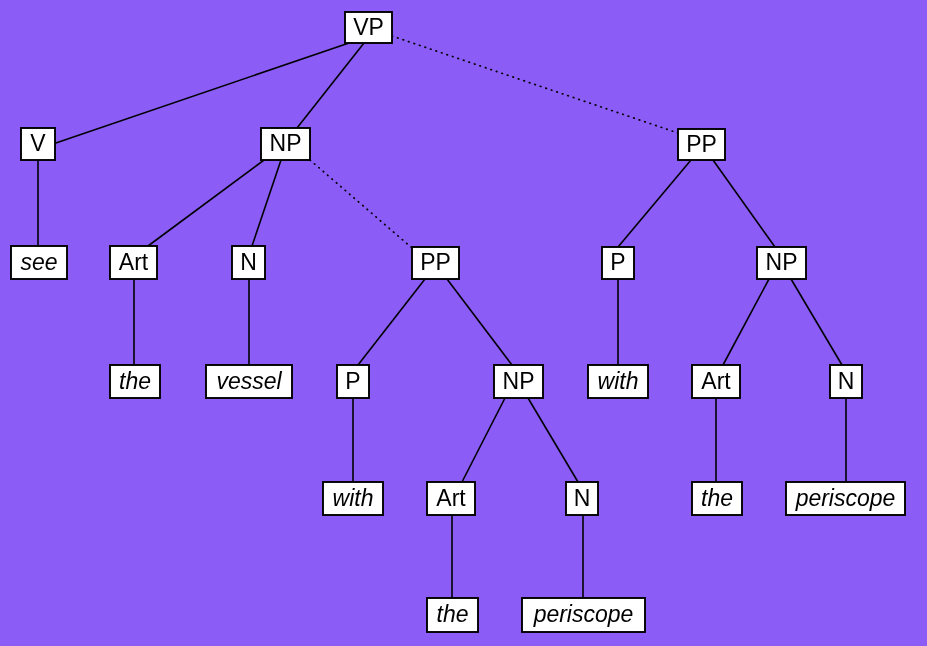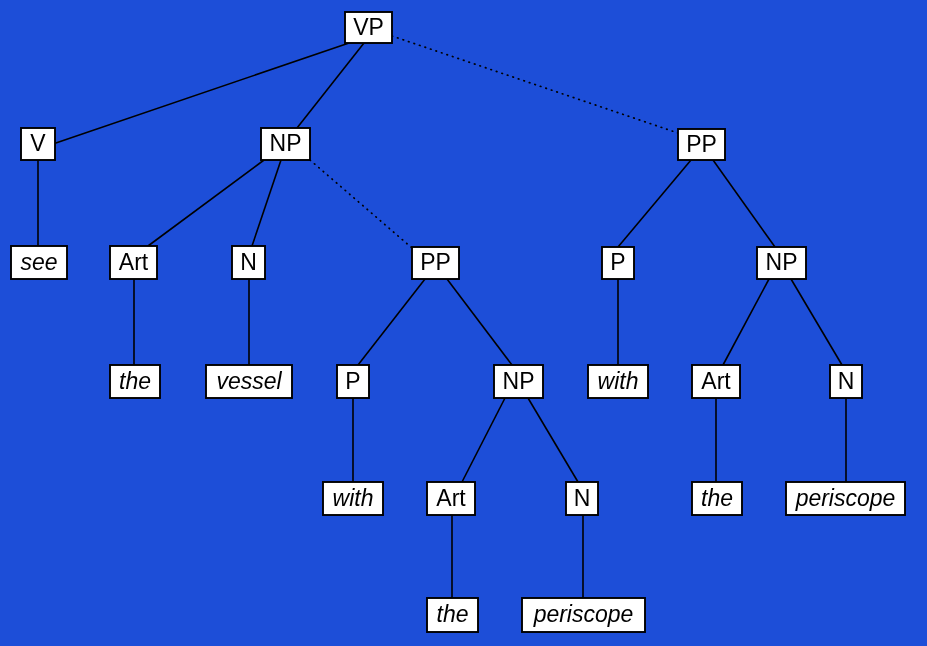--- a/index.html
+++ b/index.html
@@ -4,21 +4,21 @@
 <style>
   html, body {
     margin: 0;
     padding: 0;
     background: #ffffff;
   }
   #canvas {
     position: relative;
     width: 927px;
     height: 646px;
-    background: #1d4ed8;
+    background: #8b5cf6;
     overflow: hidden;
     font-family: "Liberation Sans", sans-serif;
   }
   svg#tree {
     position: absolute;
     left: 0;
     top: 0;
     width: 927px;
     height: 646px;
   }

